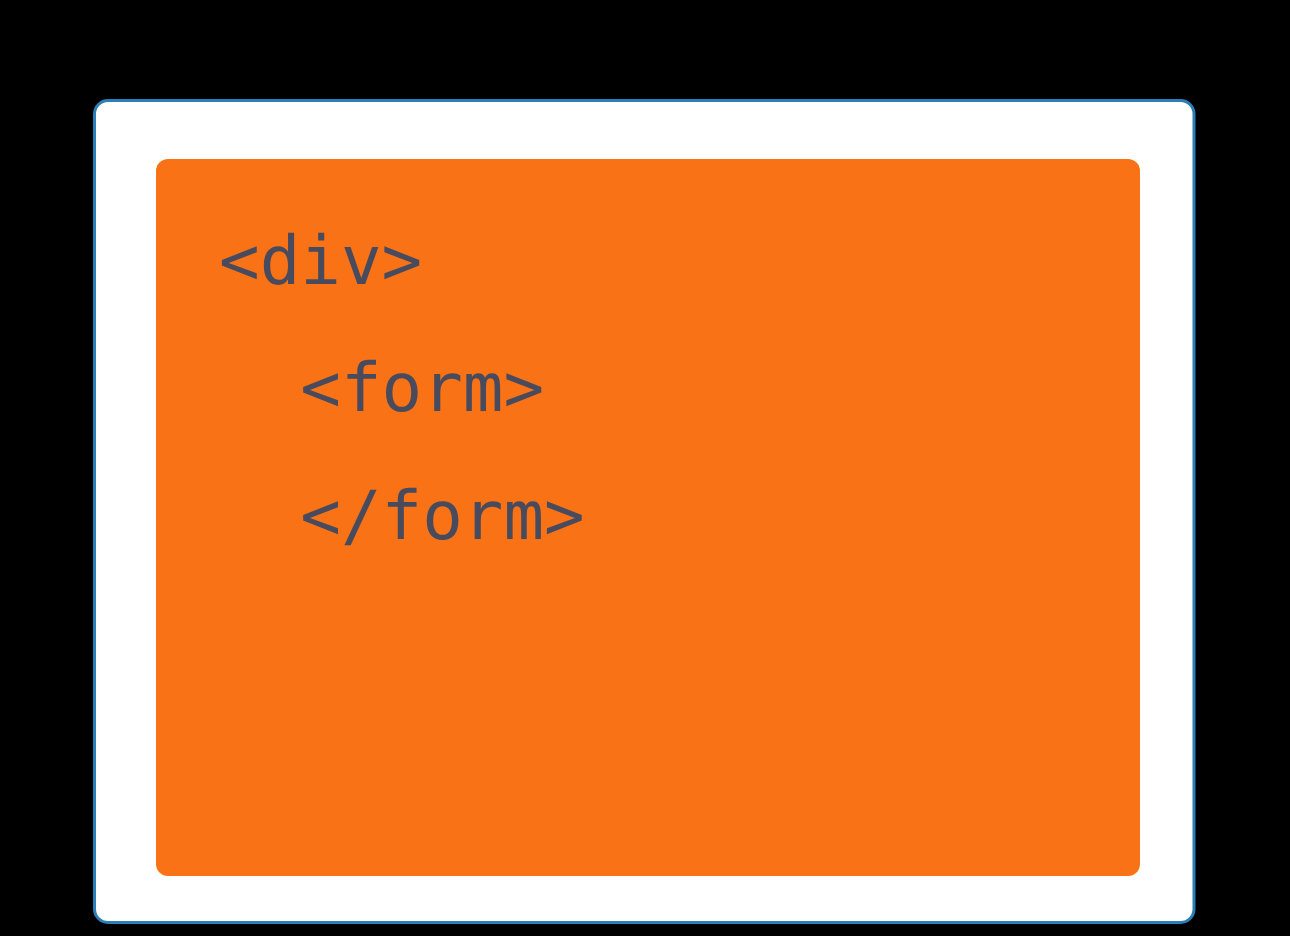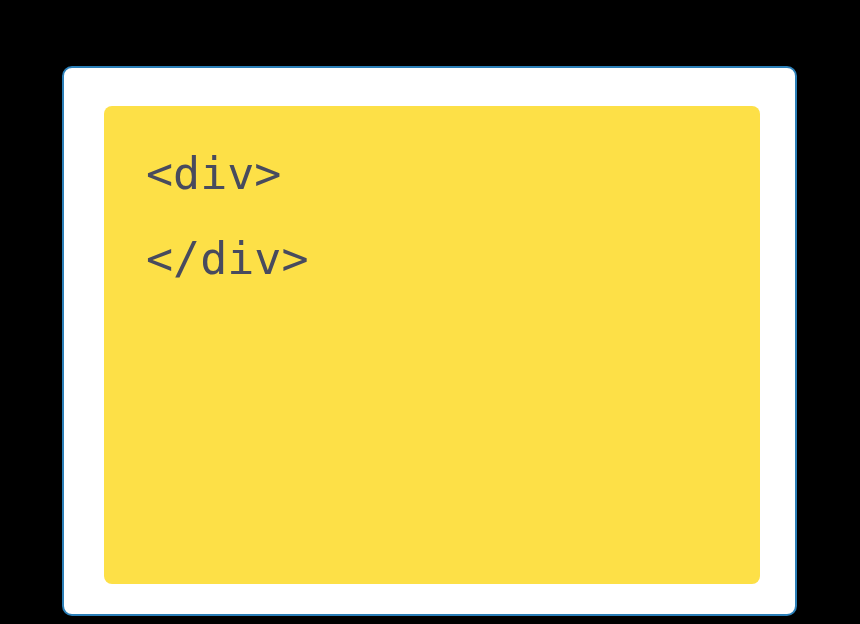--- a/index.html
+++ b/index.html
@@ -24,35 +24,36 @@
       border: 2px solid #2b7fb8;
       border-radius: 10px;
       box-sizing: border-box;
     }
     .code-block {
       position: absolute;
       left: 40px;
       top: 38px;
       width: 656px;
       height: 478px;
-      background: #fde047;
+      background: #f97316;
       border-radius: 8px;
       box-sizing: border-box;
       padding: 25px 0 0 42px;
       overflow: hidden;
     }
     .code-line {
       font-family: "DejaVu Sans Mono", "Liberation Mono", monospace;
       font-size: 45px;
       line-height: 85px;
       color: #484b5e;
       white-space: pre;
     }
   </style>
 </head>
 <body>
 
 <div class="card">
   <div class="code-block">
     <div class="code-line">&lt;div&gt;</div>
-    <div class="code-line">&lt;/div&gt;</div>
+    <div class="code-line">  &lt;form&gt;</div>
+    <div class="code-line">  &lt;/form&gt;</div>
   </div>
 </div>
 
 </body></html>

